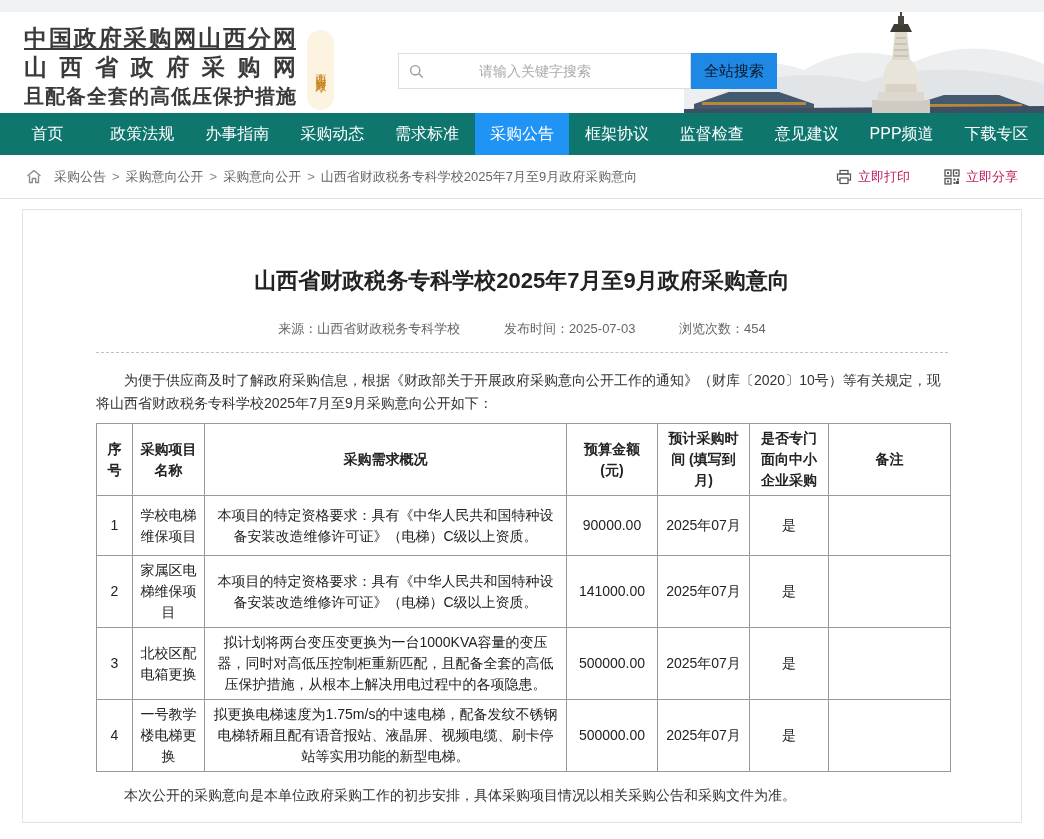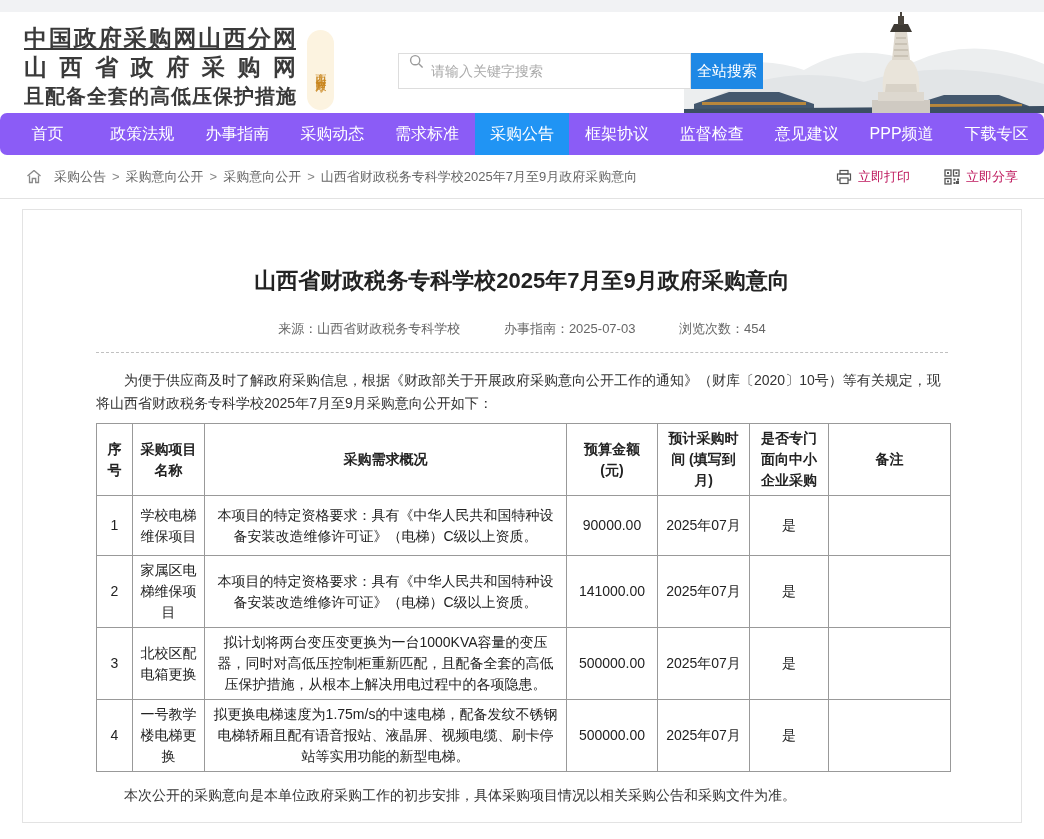--- a/index.html
+++ b/index.html
@@ -13,29 +13,29 @@
   .logo div { font-weight:bold; color:#3a3a3a; text-align:justify; text-align-last:justify; }
   .logo .l1 { font-size:23px; line-height:29px;text-decoration:underline; }
   .logo .l2 { font-size:23px; line-height:29px; }
   .logo .l3 { font-size:20px; line-height:28px; }
   .seal { position:absolute; left:307px; top:18px; width:27px; height:80px;
     background:#fcf3e0; border-radius:14px; z-index:2;
     display:flex; align-items:center; justify-content:center; }
   .seal span { writing-mode:vertical-rl; font-size:11px; color:#c9861f; letter-spacing:2px; line-height:1; }
   .searchwrap { position:absolute; left:398px; top:41px; height:36px; display:flex; z-index:2; }
   .searchbox { width:293px; height:36px; border:1px solid #ddd; background:#fff;
-    display:flex; padding:0 10px; }
+    display:flex; align-items:center; padding:0 10px;gap:48px; }
   .searchbox svg { flex:0 0 auto; margin-right:7px; }
   .searchbox input { border:none; outline:none; flex:1; font-size:14px; color:#333;
     font-family:"Liberation Sans","DejaVu Sans",sans-serif; background:transparent; }
   .searchbox input::placeholder { color:#aaa; }
-  .searchbtn { width:72px; height:36px; background:#1e88e5; color:#ffffff; font-size:15px;
+  .searchbtn { width:86px; height:36px; background:#1e88e5; color:#0f172a; font-size:15px;
     border:none; cursor:pointer; font-family:"Liberation Sans","DejaVu Sans",sans-serif; }
   
-  .nav { height:42px; background:#8b5cf6; display:flex;border-radius:7px; }
+  .nav { height:42px; background:#0f766e; display:flex; }
   .nav .item { flex:1; text-align:center; line-height:42px; color:#fff; font-size:16px; cursor:pointer; white-space:nowrap; }
   .nav .item.active { background:#2094f4; }
   
   .crumbbar { height:44px; border-bottom:1px solid #e2e2e2; display:flex; align-items:center;
     padding:0 26px; font-size:13px; color:#666; }
   .crumbbar .home { display:flex; align-items:center; margin-right:8px; cursor:pointer; }
   .crumb { cursor:pointer; margin:0 4px; }
   .crumb.current { cursor:default; }
   .sep { color:#888; margin:0 2px; }
   .crumb-right { margin-left:auto; display:flex; align-items:center; gap:34px; }
@@ -161,21 +161,21 @@
       <span>立即分享</span>
     </span>
   </span>
 </div>
 
 <div class="card">
   <div class="art-title">山西省财政税务专科学校2025年7月至9月政府采购意向</div>
 
   <div class="art-meta">
     <span>来源：</span><span>山西省财政税务专科学校</span><span class="gap"></span>
-    <span>办事指南：</span><span>2025-07-03</span><span class="gap"></span>
+    <span>发布时间：</span><span>2025-07-03</span><span class="gap"></span>
     <span>浏览次数：</span><span>454</span>
   </div>
 
   <div class="meta-dashed"></div>
 
   <p class="intro">为便于供应商及时了解政府采购信息，根据《财政部关于开展政府采购意向公开工作的通知》（财库〔2020〕10号）等有关规定，现将山西省财政税务专科学校2025年7月至9月采购意向公开如下：</p>
 
   <table class="purchase">
     <colgroup>
       <col class="c-no">

